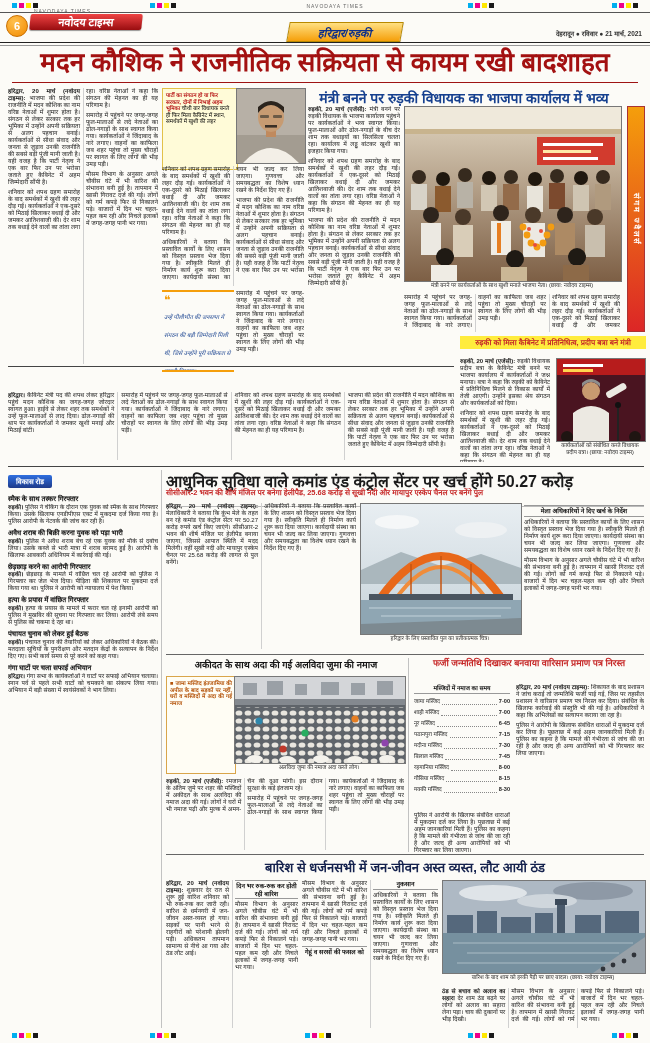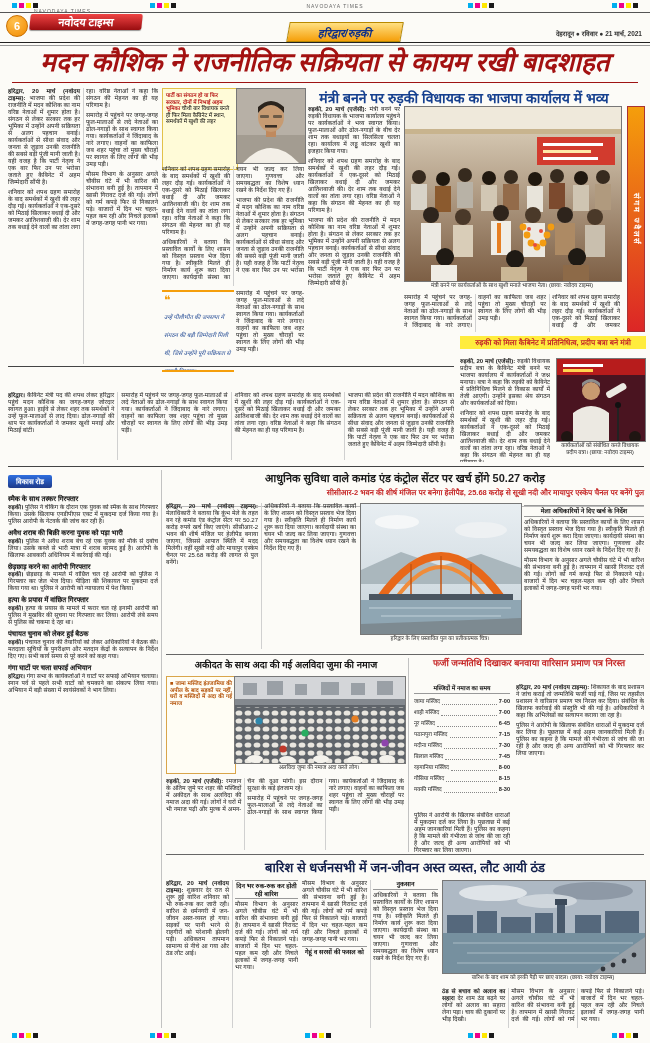--- a/index.html
+++ b/index.html
@@ -15,26 +15,26 @@
   
   .pagecircle{width:20px;height:20px;border-radius:50%;background:radial-gradient(circle at 35% 30%,#ffc04d,#f28a00);
               border:1px solid #c96f00;color:#fff;font-weight:bold;font-size:11px;line-height:20px;text-align:center;}
   .brandbox{background:linear-gradient(180deg,#ef4444,#990d10);color:#fff;font-weight:bold;font-size:11px;
             line-height:16px;text-align:center;transform:skewX(-6deg);border-radius:2px;box-shadow:0 1px 1px rgba(0,0,0,.4);}
   .editionbox{background:linear-gradient(180deg,#ffe082,#f59f0a);border:1px solid #b98900;transform:skewX(-10deg);
               text-align:center;box-shadow:0 1px 1px rgba(0,0,0,.3);}
   .editionbox b{display:inline-block;transform:skewX(10deg);color:#0d2f8a;font-style:italic;font-size:11px;line-height:17px;}
   .mdateline{font-size:6.5px;color:#333;font-weight:bold;}
   
-  .leadhead{font-size:26px;font-weight:bold;color:#a31111;text-align:center;line-height:1.15;letter-spacing:0;font-style:italic;}
+  .leadhead{font-size:26px;font-weight:bold;color:#a31111;text-align:center;line-height:1.15;letter-spacing:0;}
   .subhead-blue{font-size:14px;font-weight:bold;color:#16408f;text-align:center;}
   .oathhead{font-size:16px;font-weight:bold;color:#101c45;text-align:center;}
   .batrahead{background:#ffec3d;color:#c62828;font-weight:bold;font-size:7.5px;line-height:1.2;text-align:center;padding:2px 1px;}
-  .cmdhead{font-size:11px;font-weight:bold;color:#1b1b1b;text-align:center;}
-  .cmdsub{font-size:7.5px;font-weight:bold;color:#c62828;text-align:right;border-bottom:1px solid #bbb;padding-bottom:9px;}
+  .cmdhead{font-size:16px;font-weight:bold;color:#1b1b1b;text-align:left;}
+  .cmdsub{font-size:7.5px;font-weight:bold;color:#c62828;text-align:left;border-bottom:1px solid #bbb;padding-bottom:9px;}
   .namazhead{font-size:9.5px;font-weight:bold;color:#151515;text-align:center;}
   .warisanhead{font-size:9px;font-weight:bold;color:#c62828;text-align:center;line-height:1.2;}
   .rainhead{font-size:13px;font-weight:bold;color:#14214d;text-align:center;}
   
   .bt{font-size:6px;line-height:7px;text-align:justify;color:#1b1b1b;overflow:hidden;}
   .bt p{margin:0 0 3px;}
   .dl{font-weight:bold;}
   .c2{column-count:2;column-gap:6px;column-rule:1px solid #d0d0d0;}
   .c3{column-count:3;column-gap:6px;column-rule:1px solid #d0d0d0;}
   .c4{column-count:4;column-gap:7px;column-rule:1px solid #d0d0d0;}

